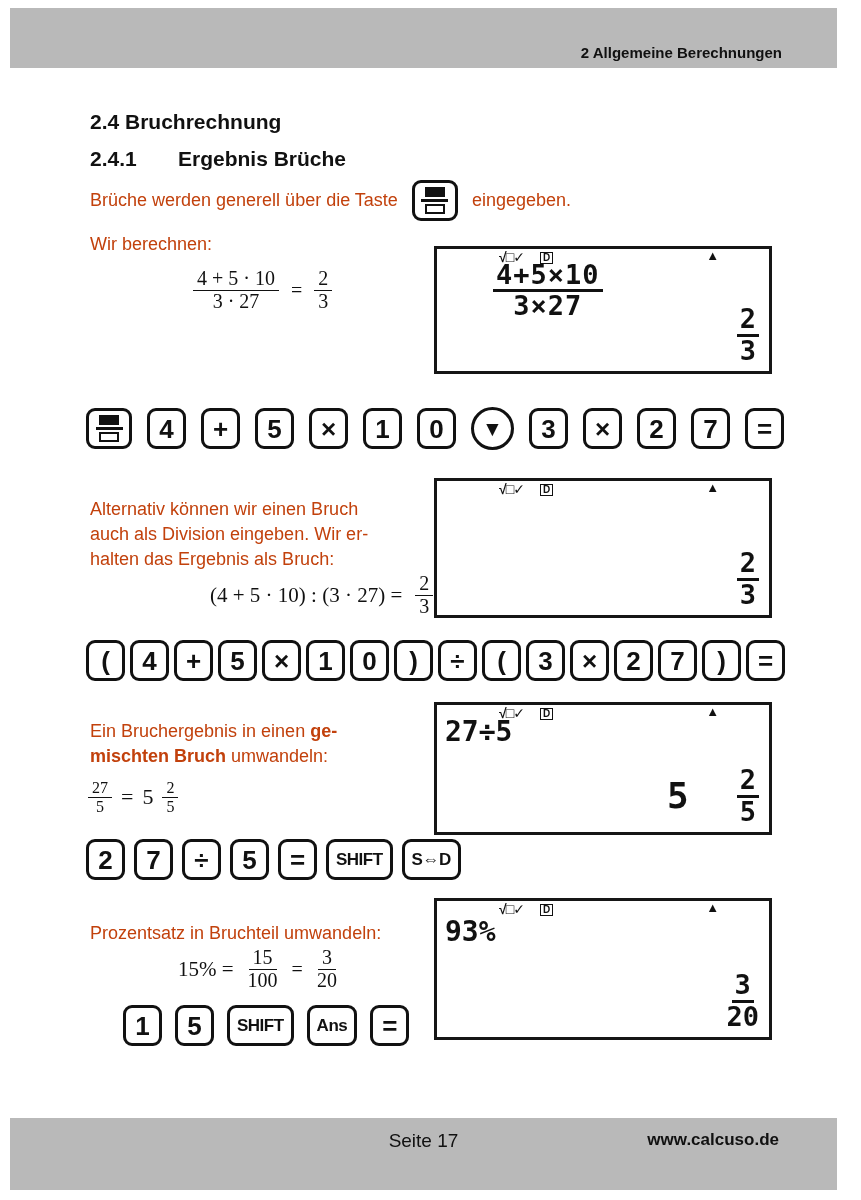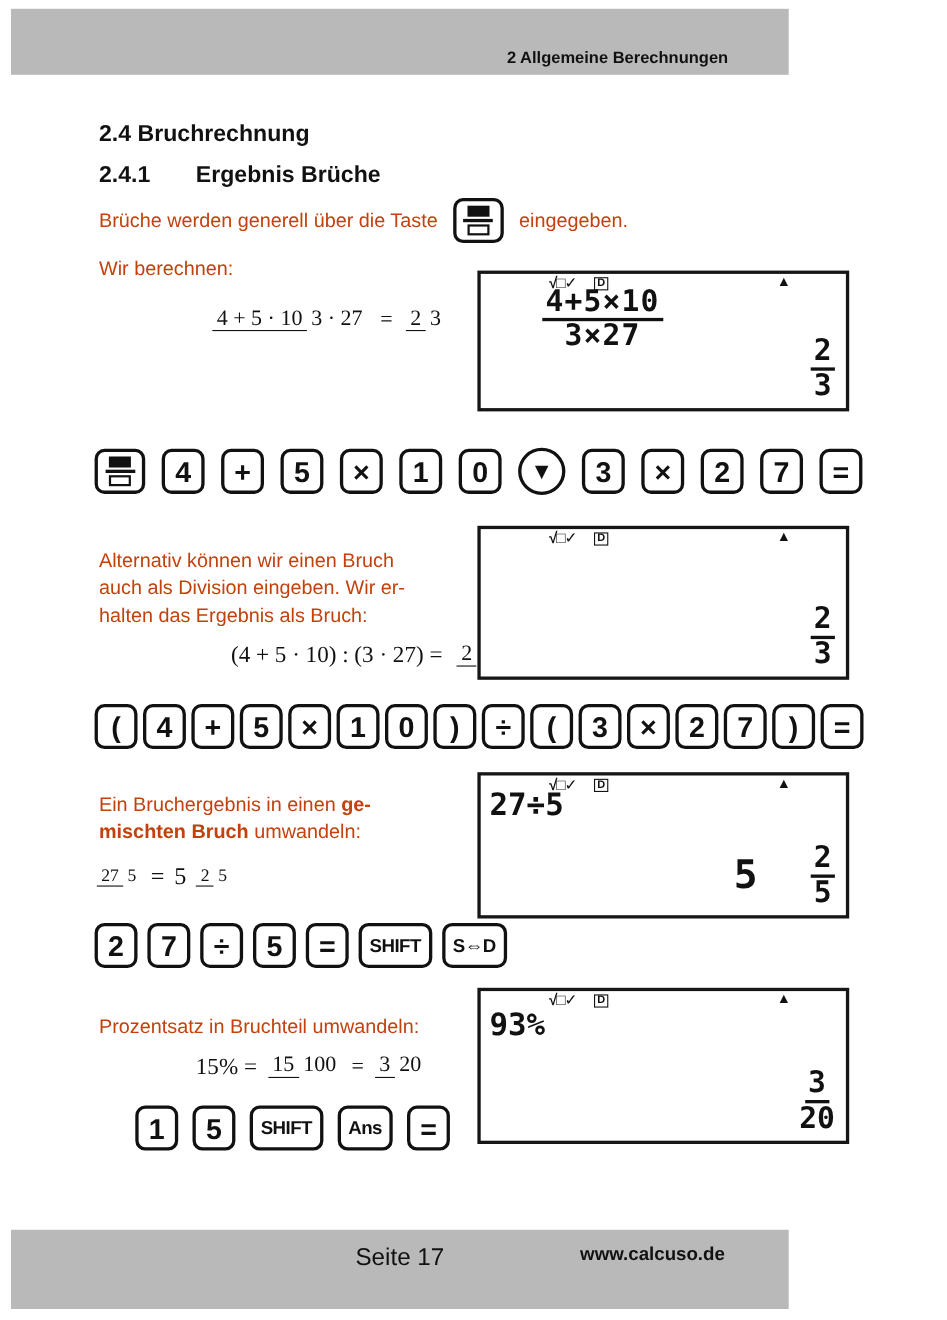--- a/index.html
+++ b/index.html
@@ -1,41 +1,41 @@
 <!DOCTYPE html>
 <html><head>
 <meta charset="utf-8">
 <style>
   html,body{margin:0;padding:0;background:#e8e8e8;}
   .page{position:relative;width:861px;height:1200px;background:#ffffff;overflow:hidden;
         font-family:"Liberation Sans","DejaVu Sans",sans-serif;color:#111;}
   
-  .bar{position:absolute;left:10px;width:707px;background:#b9b9b9;}
+  .bar{position:absolute;left:10px;width:827px;background:#b9b9b9;}
   .bar.top{top:8px;height:60px;display:flex;align-items:flex-end;justify-content:flex-end;
            padding:0 55px 7px 0;box-sizing:border-box;}
   .bar.top span{font-weight:bold;font-size:15px;}
   .bar.bottom{top:1118px;height:72px;}
-  .foot-page{position:absolute;left:50%;transform:translateX(-50%);top:12px;font-size:22px;}
+  .foot-page{position:absolute;left:50%;transform:translateX(-50%);top:12px;font-size:19px;}
   .foot-site{position:absolute;right:58px;top:12px;font-size:17px;font-weight:bold;}
   
   .abs{position:absolute;}
   h1.sec{left:90px;top:110px;font-size:21px;margin:0;font-weight:bold;}
   h2.sub{left:90px;top:147px;font-size:21px;margin:0;font-weight:bold;}
   h2.sub .num{display:inline-block;width:88px;}
   .body-text{font-size:18px;line-height:25px;color:#c2410c;}
   .introline{left:90px;top:176px;display:flex;align-items:center;gap:14px;height:48px;}
   .lead{left:90px;top:232px;}
   .para{white-space:pre-line;}
   .p2{left:90px;top:479px;width:350px;}
   .p3{left:90px;top:701px;width:350px;}
   .p4{left:90px;top:903px;width:360px;}
   .note{left:90px;top:1058px;}
   
   .math{font-family:"Liberation Serif","DejaVu Serif",serif;display:flex;align-items:center;}
-  .frac{display:inline-flex;flex-direction:row;align-items:center;line-height:1.08;}
+  .frac{display:inline-flex;flex-direction:column;align-items:center;line-height:1.08;}
   .frac .fn{border-bottom:1.7px solid #111;padding:0 4px;}
   .frac .fd{padding:0 4px;}
   .f1{left:193px;top:253px;height:74px;gap:12px;font-size:20px;}
   .f2{left:210px;top:566px;height:58px;gap:13px;font-size:20px;font-family:Liberation Serif, serif;}
   .f2 .lhs{font-size:21px;}
   .f3{left:88px;top:764px;height:66px;gap:9px;}
   .f3 .sm{font-size:16px;}
   .f3 .big{font-size:22px;}
   .f4{left:178px;top:936px;height:66px;gap:10px;font-size:20px;}
   .f4 .lhs{font-size:21px;}

